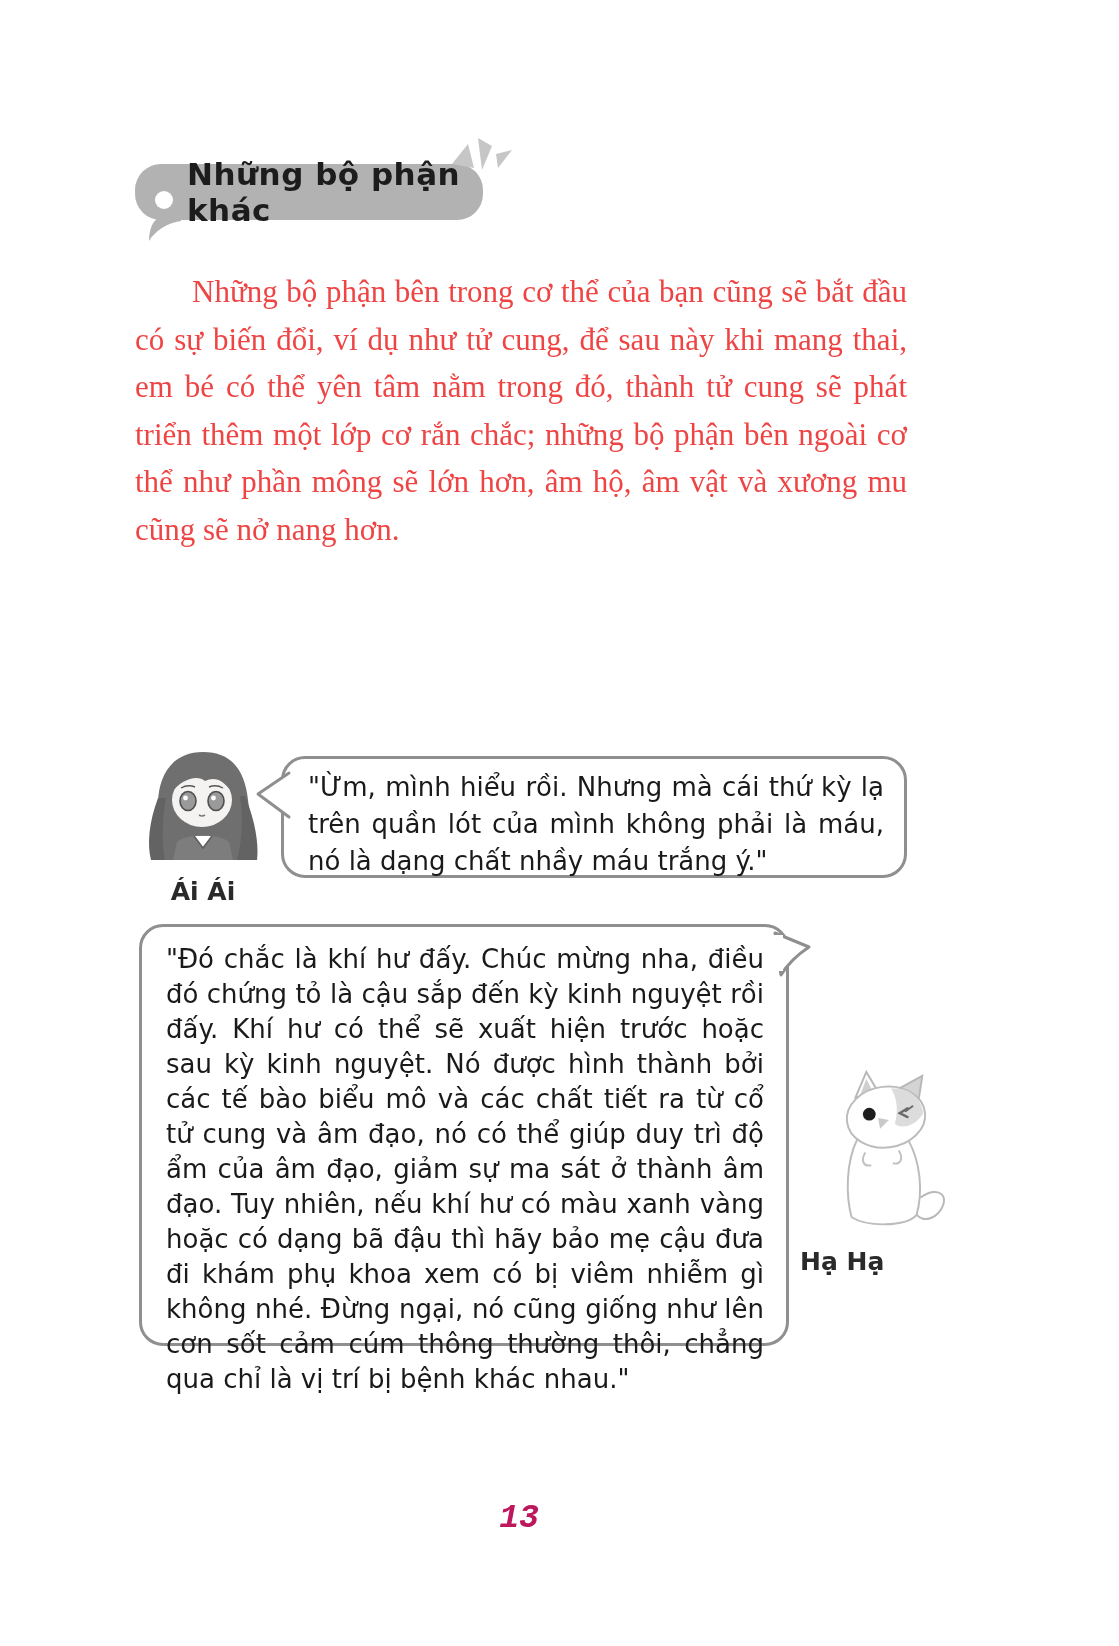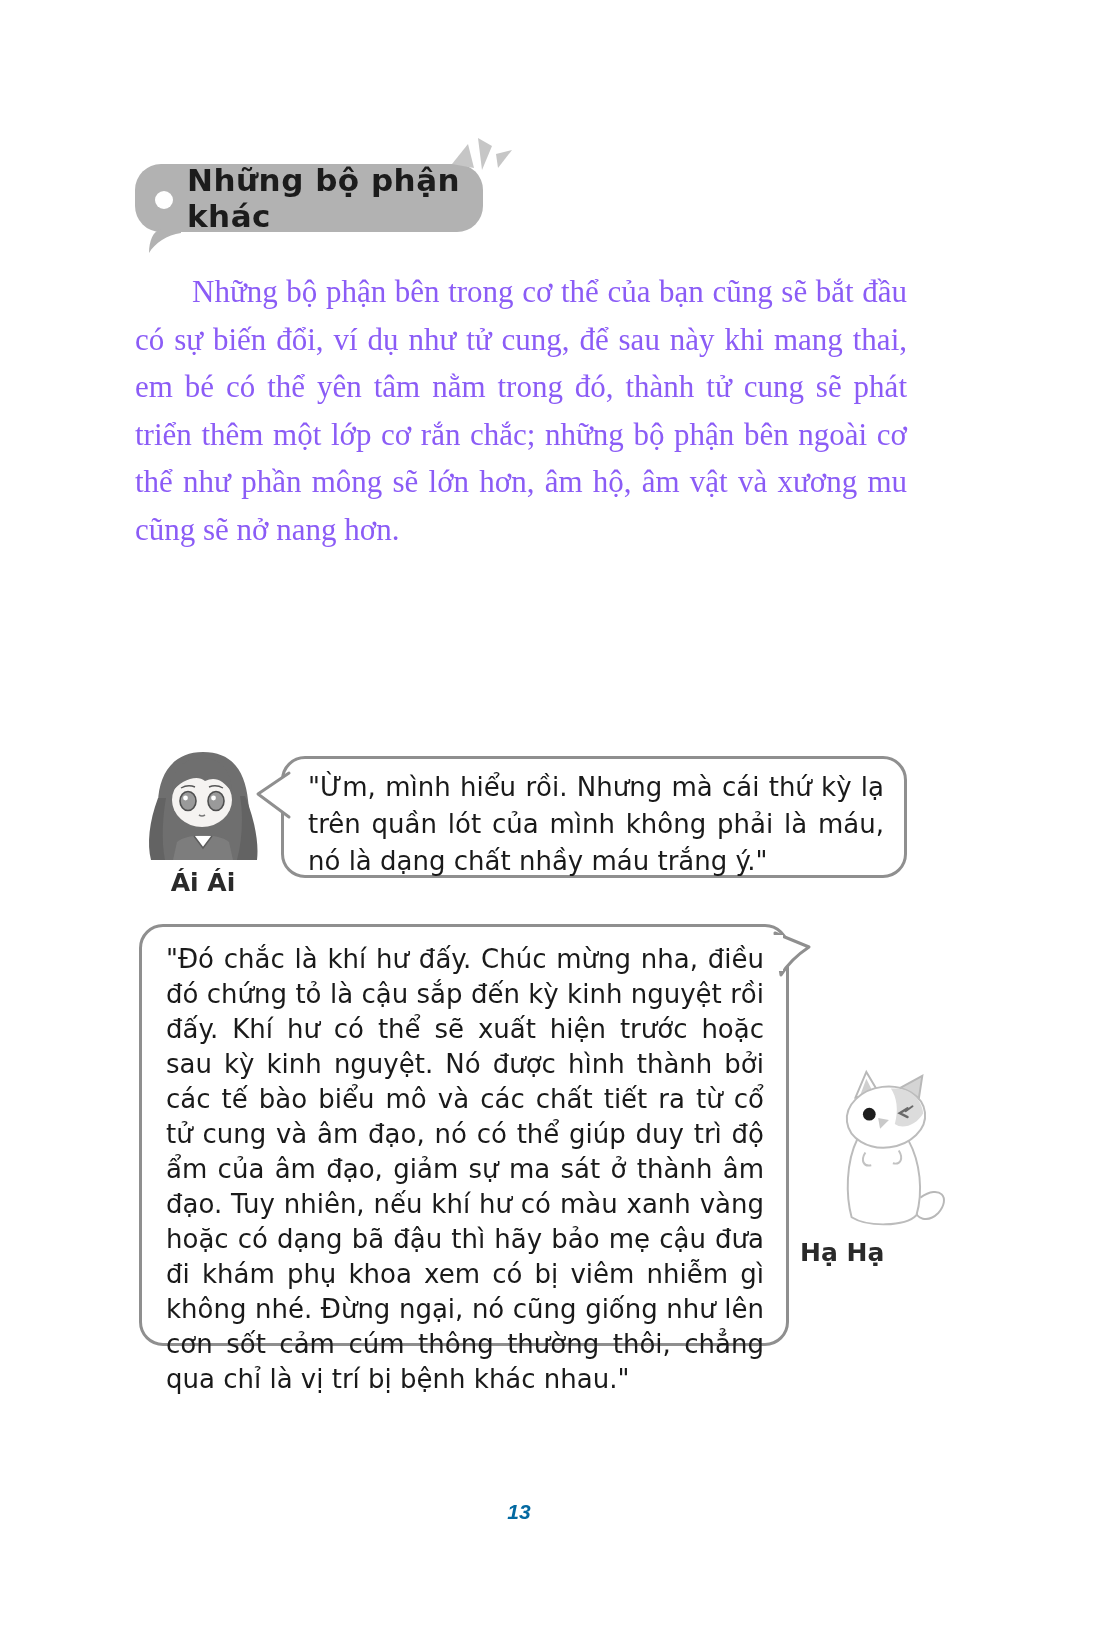--- a/index.html
+++ b/index.html
@@ -8,21 +8,21 @@
     width:1119px;height:1646px;
     background:#ffffff;
     overflow:hidden;
     font-family:"DejaVu Sans",sans-serif;
     color:#1f1f1f;
   }
 
   
   .header-bubble{
     position:absolute;left:135px;top:164px;
-    width:348px;height:68px;
+    width:348px;height:56px;
     background:#b2b2b2;
     border-radius:26px;
     display:flex;align-items:center;
   }
   .header-dot{
     position:absolute;left:20px;top:27px;
     width:18px;height:18px;border-radius:50%;
     background:#ffffff;
   }
   .header-title{
@@ -32,33 +32,33 @@
     letter-spacing:0.5px;
     font-family:"DejaVu Sans",sans-serif;
   }
   .header-tail{position:absolute;left:12px;bottom:-21px;width:34px;height:24px;}
   .sparkle{position:absolute;left:450px;top:134px;width:62px;height:52px;}
 
   
   .body-text{
     position:absolute;left:135px;top:268px;width:772px;
     font-family:"Liberation Serif","DejaVu Serif",serif;
-    font-size:31px;line-height:47.5px;color:#8b5cf6;
+    font-size:31px;line-height:47.5px;color:#ef4444;
   }
   .body-text p{
     margin:0 0 19px 0;
     text-align:justify;
     text-indent:57px;
   }
 
   
   .speaker-1{position:absolute;left:138px;top:748px;width:130px;text-align:center;}
   .speaker-1 svg{width:128px;height:112px;display:block;margin:0 auto;}
   .speaker-name{
-    margin-top:8px;font-size:25px;font-weight:bold;color:#2a2a2a;
+    margin-top:17px;font-size:25px;font-weight:bold;color:#2a2a2a;
     font-family:"DejaVu Sans",sans-serif;
   }
   .bubble{
     position:absolute;
     background:#ffffff;
     border:3px solid #8f8f8f;
     border-radius:24px;
     box-sizing:border-box;
   }
   .bubble-1{left:281px;top:756px;width:626px;height:122px;}
@@ -74,23 +74,23 @@
   
   .bubble-2{left:139px;top:924px;width:650px;height:422px;}
   .bubble-2 .bubble-text{padding:15px 22px 12px 24px;line-height:35px;}
   .speaker-2{position:absolute;left:800px;top:1068px;width:170px;text-align:left;}
   .speaker-2 svg{width:160px;height:162px;display:block;margin:0 auto;}
 
   
   .page-number{
     position:absolute;left:0;top:1500px;width:1038px;
     text-align:center;
-    font-size:21px;font-weight:bold;font-style:italic;
-    color:#0369a1;
-    font-family:Liberation Sans, sans-serif;
+    font-size:33px;font-weight:bold;font-style:italic;
+    color:#be185d;
+    font-family:Liberation Mono, monospace;
   }
 </style>
 </head>
 <body>
 
 <div class="page">
 
   <div class="header-bubble">
     <span class="header-dot"></span>
     <span class="header-title">Những bộ phận khác</span>

